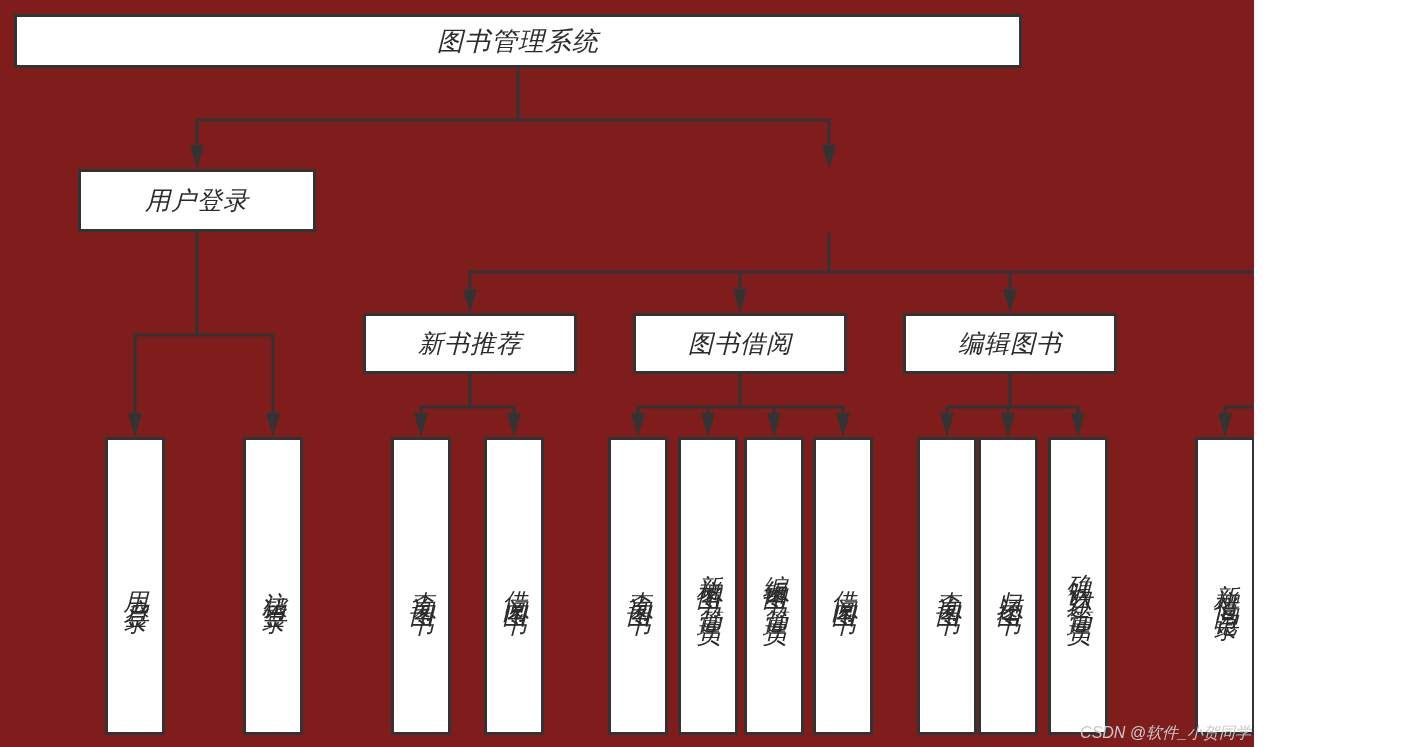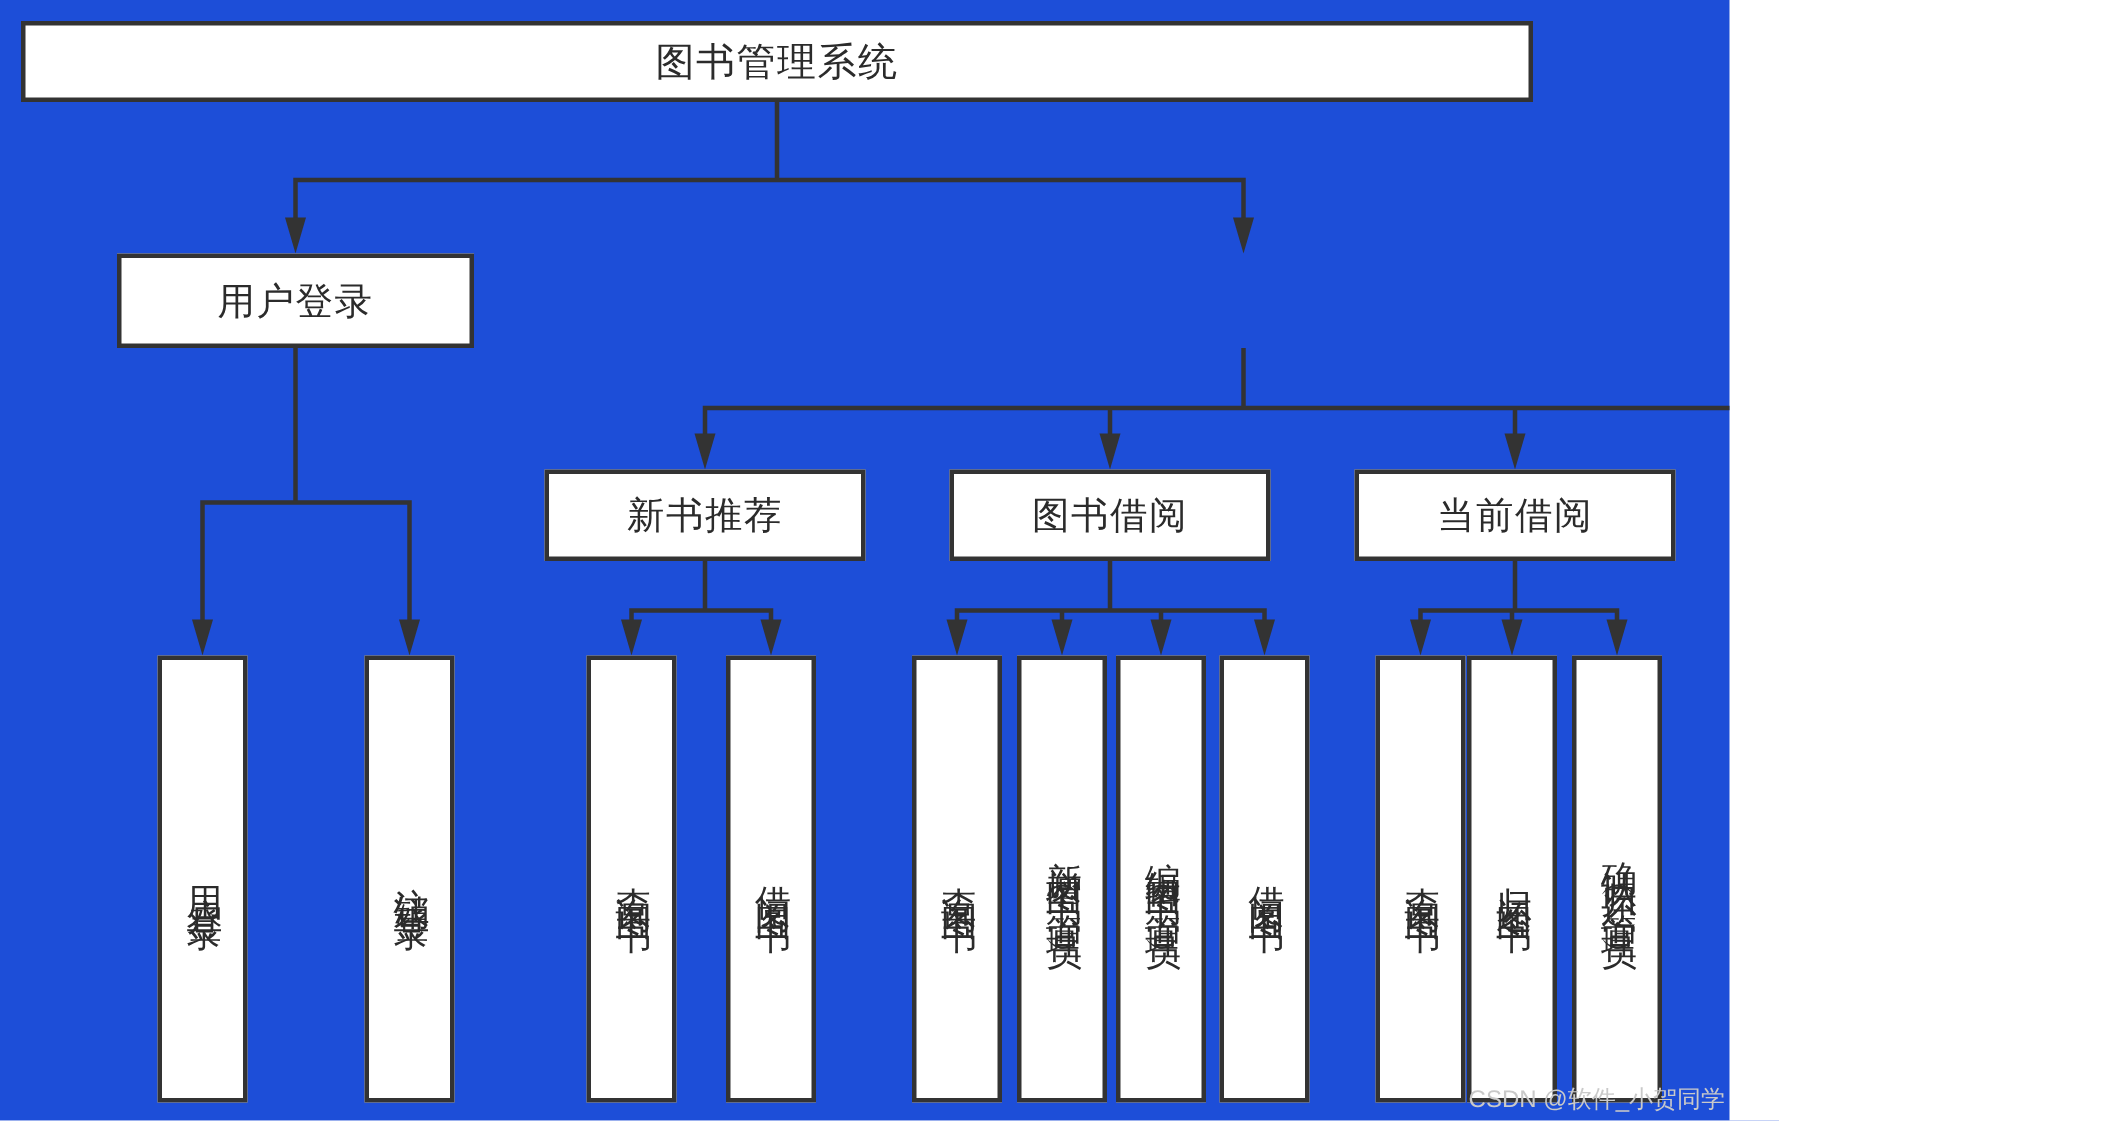--- a/index.html
+++ b/index.html
@@ -1,23 +1,24 @@
 <!DOCTYPE html>
 <html><head>
 <meta charset="utf-8">
 <style>
   html, body { margin: 0; padding: 0; background: #ffffff; }
   .canvas {
     position: relative;
-    width: 1153px;
+    width: 1254px;
     height: 747px;
-    background: #1d4ed8;
+    background: #7f1d1d;
     overflow: hidden;
     font-family: "Liberation Sans", "DejaVu Sans", sans-serif;
     color: #2b2b2b;
+    font-style: italic;
   }
   .wires { position: absolute; left: 0; top: 0; }
   .box {
     position: absolute;
     box-sizing: border-box;
     border: 3px solid #333333;
     background: #ffffff;
     display: flex;
     align-items: center;
     justify-content: center;
@@ -122,21 +123,21 @@
     <span>用户登录</span>
   </div>
 
   <div class="box h" style="left:363px;top:313px;width:214px;height:61px">
     <span>新书推荐</span>
   </div>
   <div class="box h" style="left:633px;top:313px;width:214px;height:61px">
     <span>图书借阅</span>
   </div>
   <div class="box h" style="left:903px;top:313px;width:214px;height:61px">
-    <span>当前借阅</span>
+    <span>编辑图书</span>
   </div>
 
   <div class="box v" style="left:105px;top:437px;width:60px;height:298px">
     <span>用户登录</span>
   </div>
   <div class="box v" style="left:243px;top:437px;width:60px;height:298px">
     <span>注销登录</span>
   </div>
 
   <div class="box v" style="left:391px;top:437px;width:60px;height:298px">

